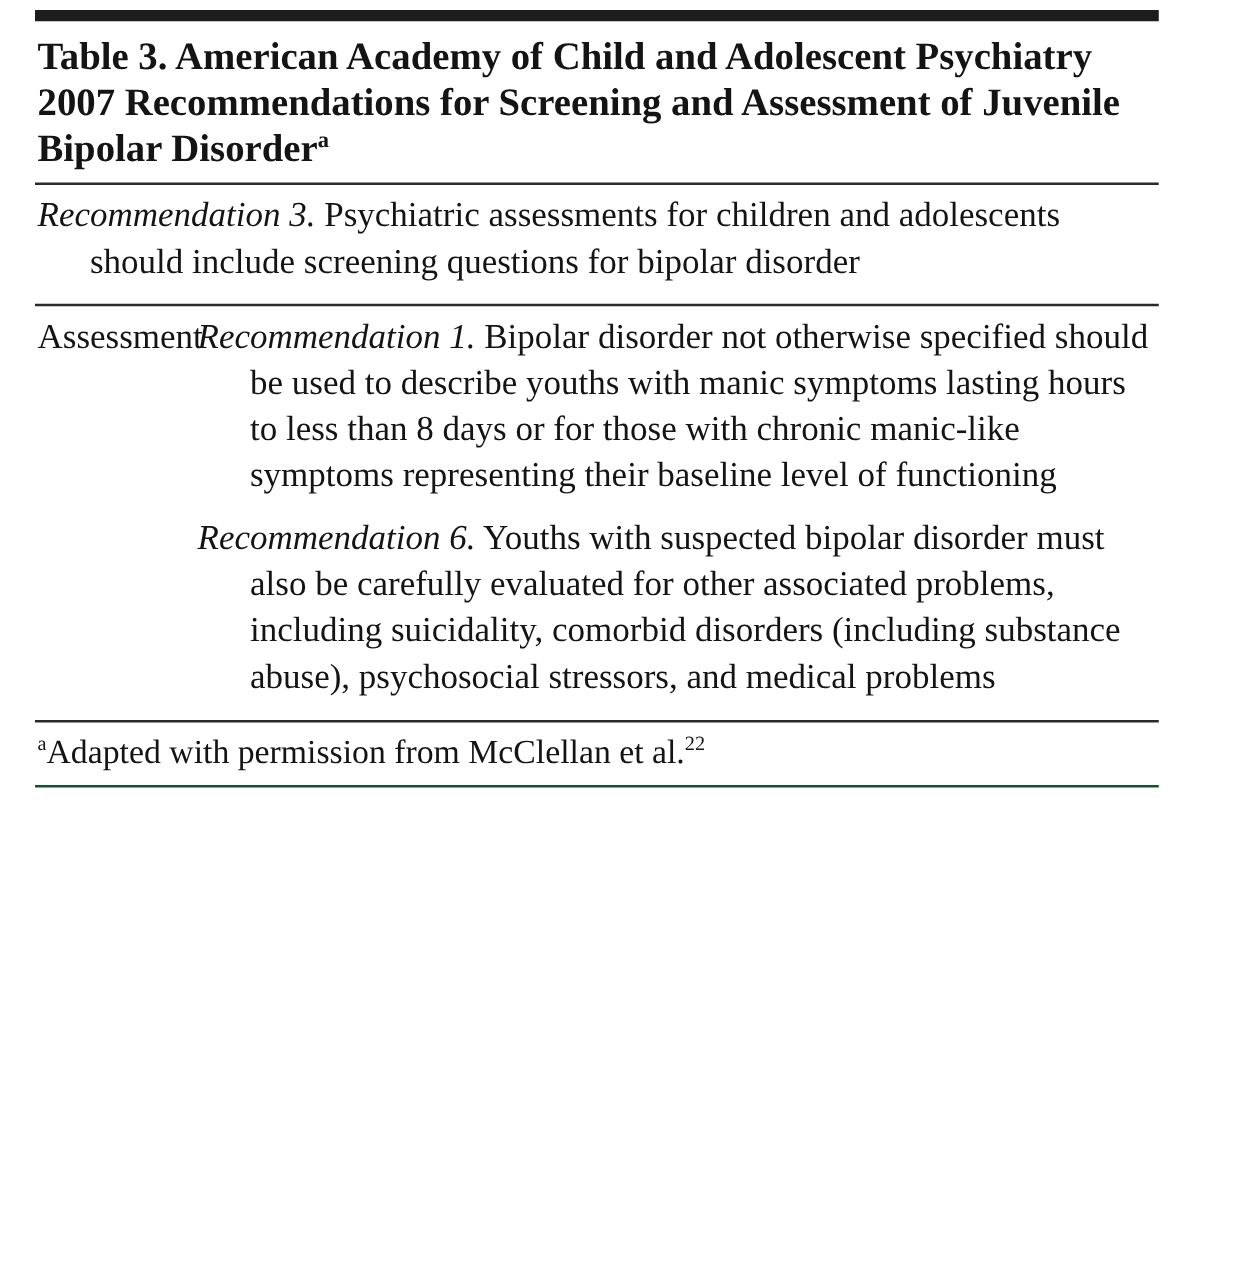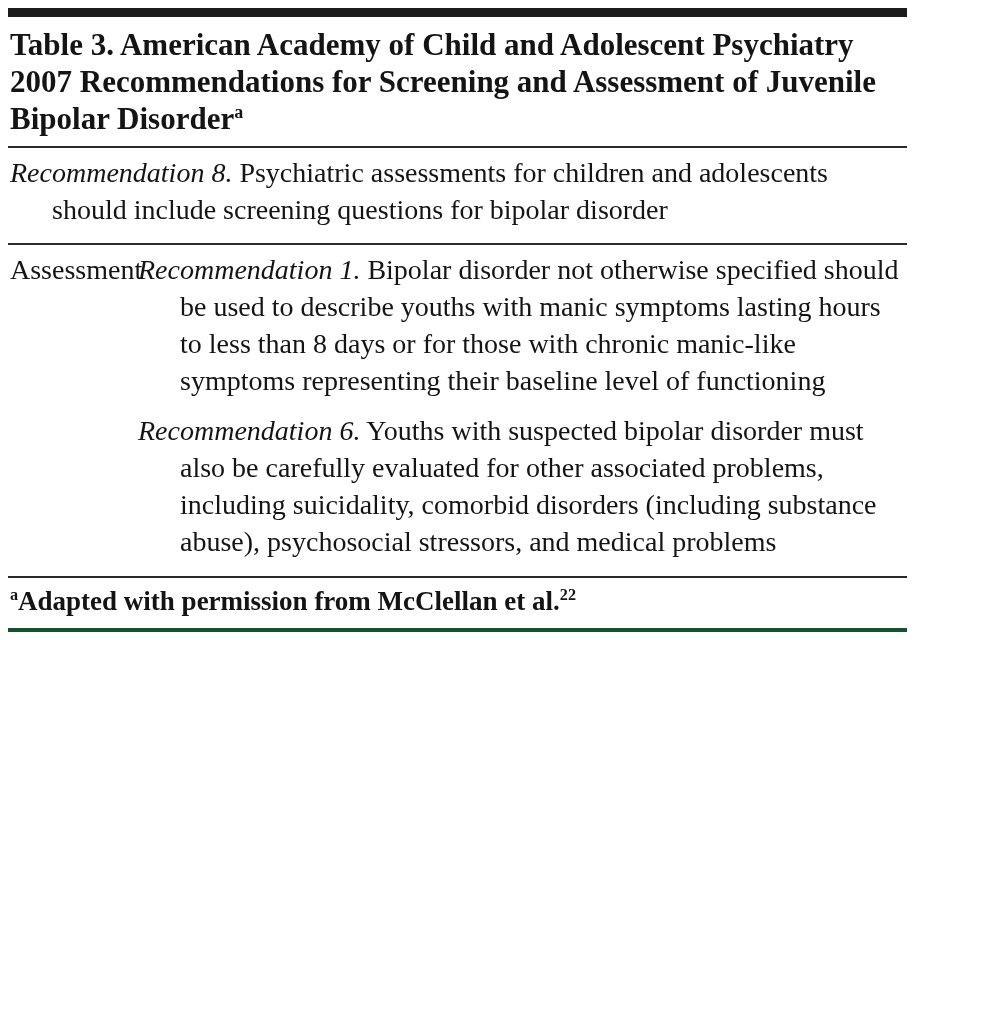--- a/index.html
+++ b/index.html
@@ -8,20 +8,21 @@
     background: #ffffff;
   }
   .page {
     width: 913px;
     min-height: 1025px;
     box-sizing: border-box;
     padding: 8px 6px 0 8px;
     background: #ffffff;
     color: #141414;
     font-family: "Liberation Serif", "DejaVu Serif", serif;
+    margin-left: 20px;
   }
   .top-bar {
     height: 9px;
     background: #1c1c1c;
     margin-bottom: 7px;
   }
   .table-title {
     font-size: 31px;
     font-weight: bold;
     line-height: 1.2;
@@ -58,40 +59,39 @@
   .rec:last-child {
     margin-bottom: 0;
   }
   .italic {
     font-style: italic;
   }
   .footnote {
     font-size: 27px;
     line-height: 1.3;
     padding: 6px 0 9px 2px;
-    border-bottom: 4px solid #14532d;
-    font-weight: bold;
+    border-bottom: 2px solid #14532d;
   }
   .footnote sup {
     font-size: 0.6em;
     line-height: 0;
   }
 </style>
 </head>
 <body>
 
 <div class="page">
   <div class="top-bar"></div>
 
   <div class="table-title"><span>Table 3. American Academy of Child and Adolescent Psychiatry 2007 Recommendations for Screening and Assessment of Juvenile Bipolar Disorder</span><sup>a</sup></div>
 
   <div class="table-body">
       <div class="row">
         <div class="row-content">
-          <p class="rec"><span class="italic">Recommendation 8.</span><span> Psychiatric assessments for children and adolescents should include screening questions for bipolar disorder</span></p>
+          <p class="rec"><span class="italic">Recommendation 3.</span><span> Psychiatric assessments for children and adolescents should include screening questions for bipolar disorder</span></p>
         </div>
       </div>
       <div class="row">
         <div class="row-label">Assessment</div>
         <div class="row-content">
           <p class="rec"><span class="italic">Recommendation 1.</span><span> Bipolar disorder not otherwise specified should be used to describe youths with manic symptoms lasting hours to less than 8 days or for those with chronic manic-like symptoms representing their baseline level of functioning</span></p>
           <p class="rec"><span class="italic">Recommendation 6.</span><span> Youths with suspected bipolar disorder must also be carefully evaluated for other associated problems, including suicidality, comorbid disorders (including substance abuse), psychosocial stressors, and medical problems</span></p>
         </div>
       </div>
     </div>

